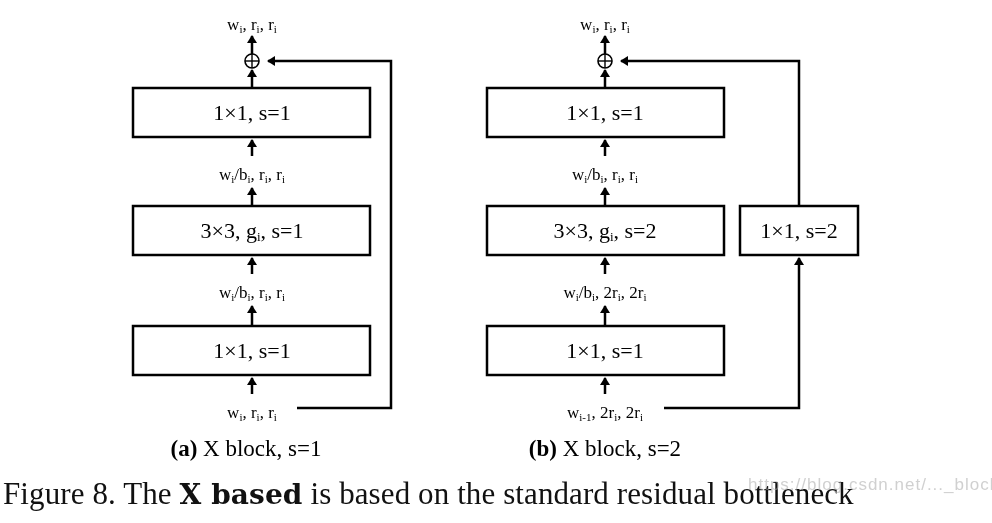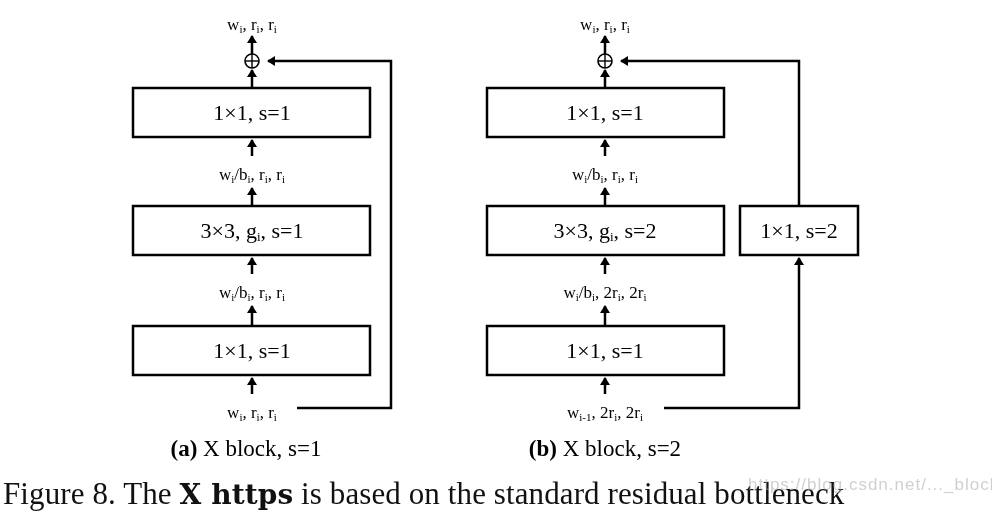--- a/index.html
+++ b/index.html
@@ -100,16 +100,16 @@
     <text class="sub-caption" x="605" y="456" text-anchor="middle">
       <tspan font-weight="bold">(b)</tspan>
       <tspan>X block, s=2</tspan>
     </text>
   </g>
 </svg>
 
 <div class="caption">
   <span>Figure 8.</span>
   <span>The</span>
-  <b>X https</b>
+  <b>X based</b>
   <span>is based on the standard residual bottleneck</span>
 </div>
 <div class="watermark">https://blog.csdn.net/..._block</div>
 
 </body></html>

